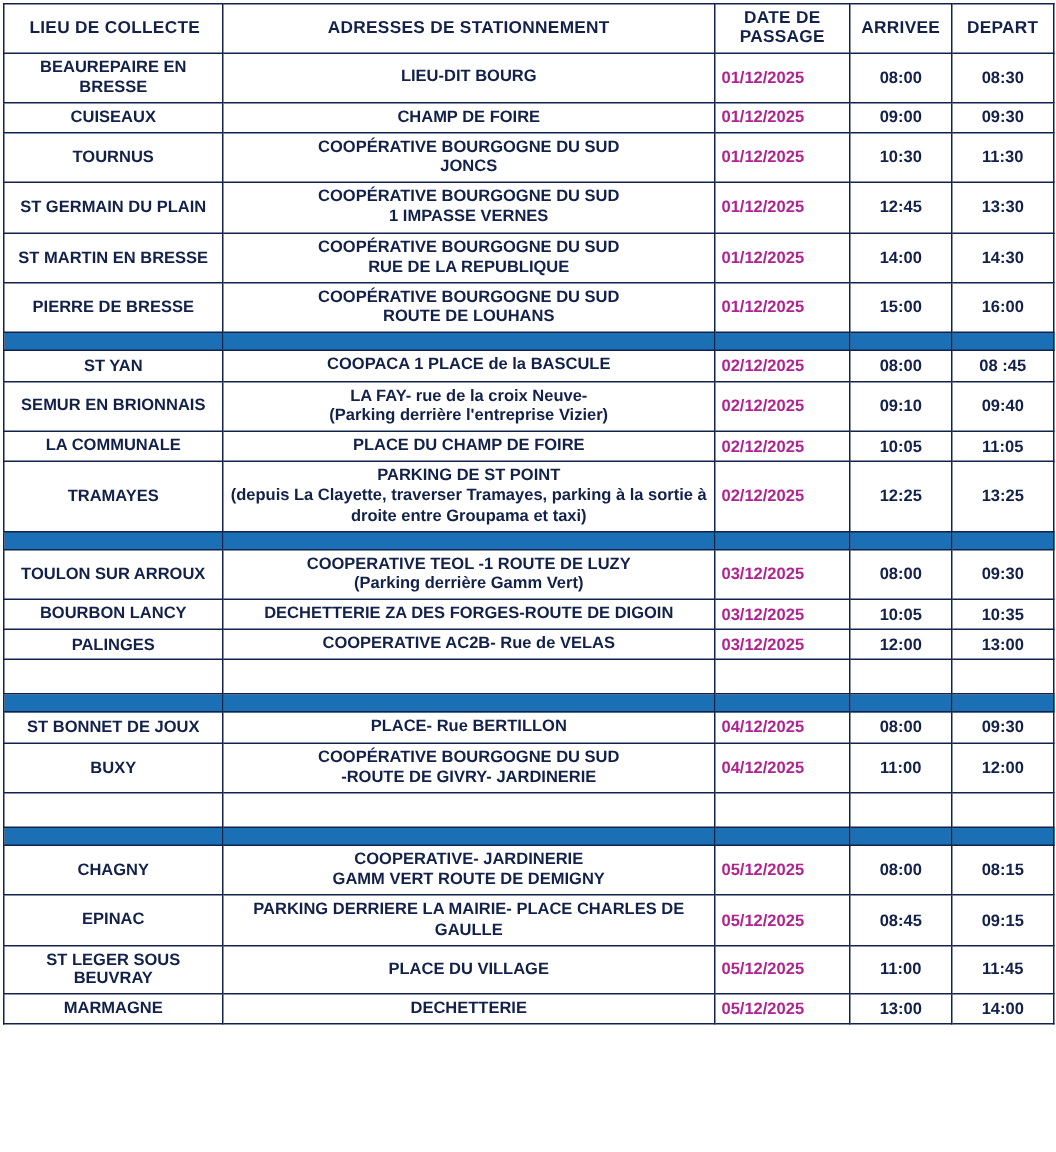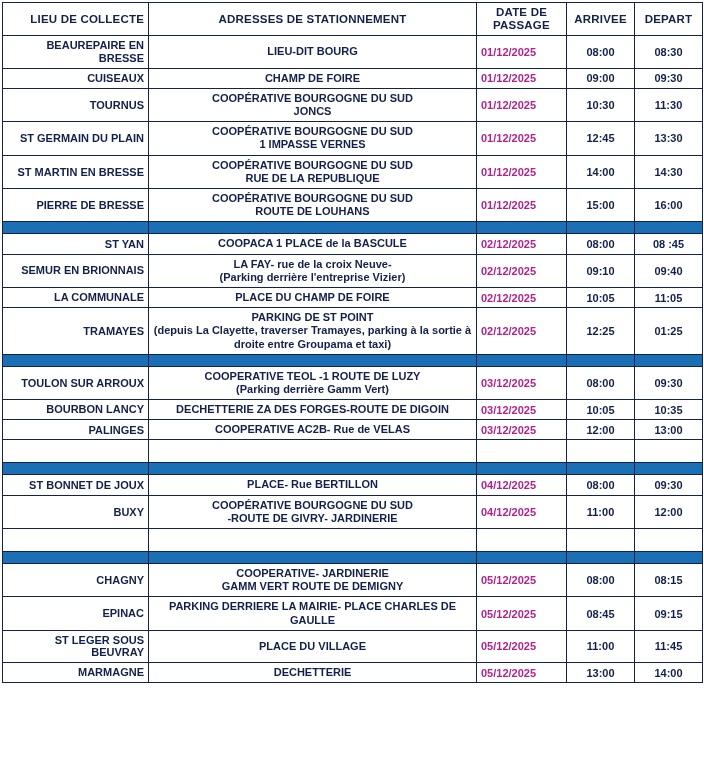--- a/index.html
+++ b/index.html
@@ -38,27 +38,27 @@
   thead th {
     font-size: 11.5px;
     font-weight: bold;
     text-align: center;
     color: #12204a;
     letter-spacing: .2px;
     padding: 6px 3px;
     line-height: 1.15;
   }
   thead th.lieu {
-    text-align: right;
+    text-align: center;
     padding-left: 6px;
   }
   td.lieu {
     font-size: 11px;
     font-weight: bold;
-    text-align: right;
+    text-align: center;
     color: #12204a;
     line-height: 1.15;
     padding-left: 6px;
   }
   td.adr {
     font-size: 11px;
     font-weight: bold;
     text-align: center;
     color: #12204a;
     line-height: 1.2;
@@ -182,21 +182,21 @@
           <td class="adr"><span>PLACE DU CHAMP DE FOIRE</span></td>
           <td class="date">02/12/2025</td>
           <td class="hour">10:05</td>
           <td class="hour">11:05</td>
         </tr>
         <tr class="data">
           <td class="lieu">TRAMAYES</td>
           <td class="adr"><span>PARKING DE ST POINT</span><br><span class="note">(depuis La Clayette, traverser Tramayes, parking à la sortie à droite entre Groupama et taxi)</span></td>
           <td class="date">02/12/2025</td>
           <td class="hour">12:25</td>
-          <td class="hour">01:25</td>
+          <td class="hour">13:25</td>
         </tr>
         <tr class="sep">
           <td></td>
           <td></td>
           <td></td>
           <td></td>
           <td></td>
         </tr>
         <tr class="data">
           <td class="lieu">TOULON SUR ARROUX</td>

